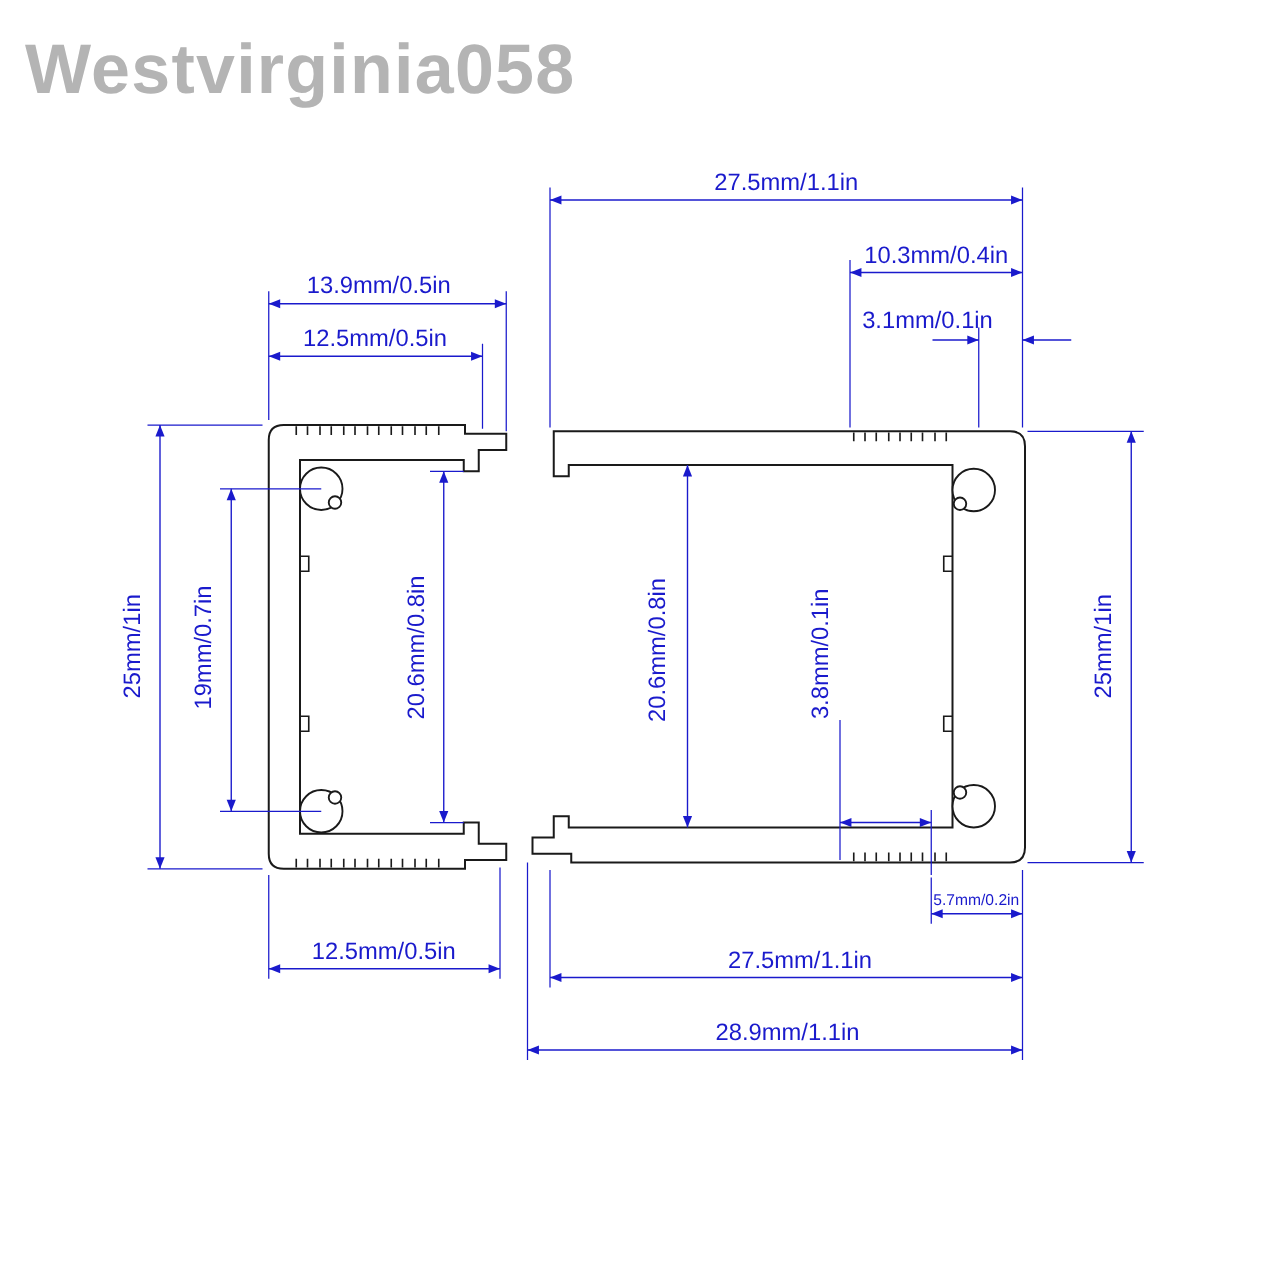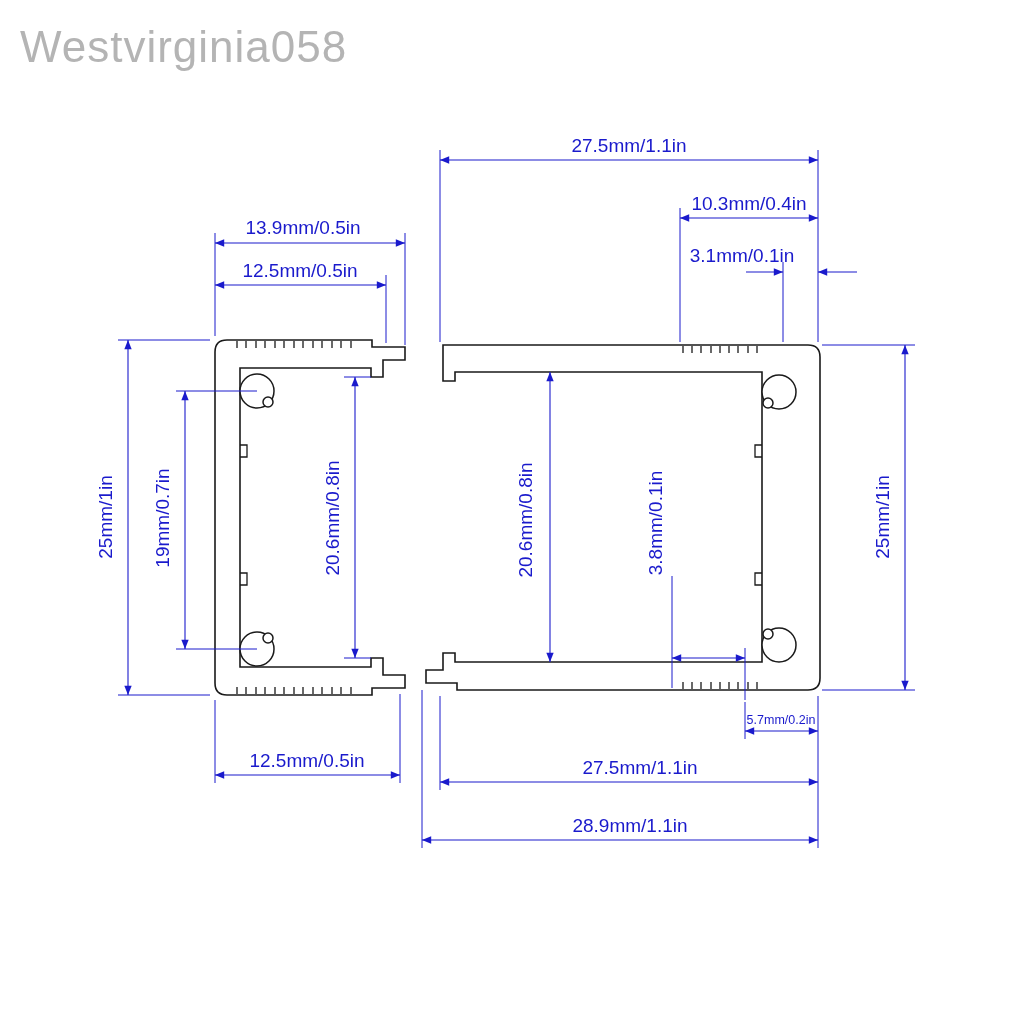--- a/index.html
+++ b/index.html
@@ -1,18 +1,18 @@
 <!DOCTYPE html>
 <html><head>
 <meta charset="utf-8">
 <style>
   html,body{margin:0;padding:0;background:#ffffff;}
   .canvas{position:relative;width:1024px;height:1024px;background:#ffffff;overflow:hidden;
           font-family:"Liberation Sans", sans-serif;}
-  .watermark{position:absolute;left:20px;top:22px;font-size:44px;font-weight:400;
+  .watermark{position:absolute;left:20px;top:22px;font-size:56px;font-weight:700;
              color:#b4b4b4;letter-spacing:1px;user-select:none;}
   svg{position:absolute;left:0;top:0;}
   .outline{fill:#ffffff;stroke:#1a1a1a;stroke-width:1.6;stroke-linejoin:miter;}
   .detail{fill:none;stroke:#1a1a1a;stroke-width:1.3;}
   .boss{fill:#ffffff;stroke:#1a1a1a;stroke-width:1.5;}
   .dimline{stroke:#1a1acc;stroke-width:1.1;fill:none;}
   .extline{stroke:#1a1acc;stroke-width:1;fill:none;}
   .dimtext{fill:#1a1acc;font-size:19px;font-family:"Liberation Sans", sans-serif;}
   .dimtext.small{font-size:12.5px;}
 </style>

